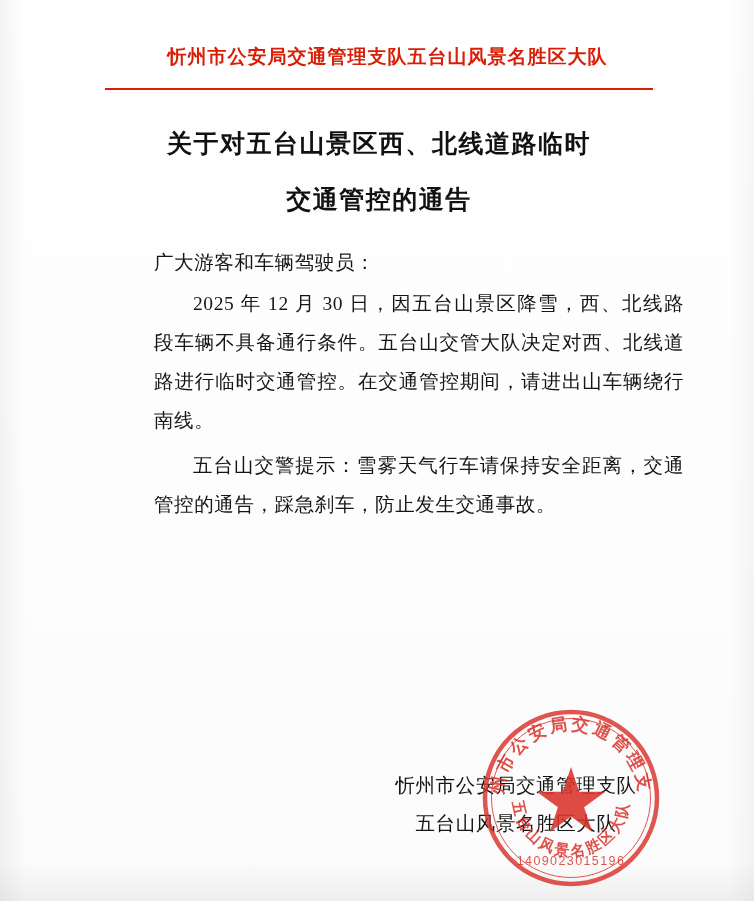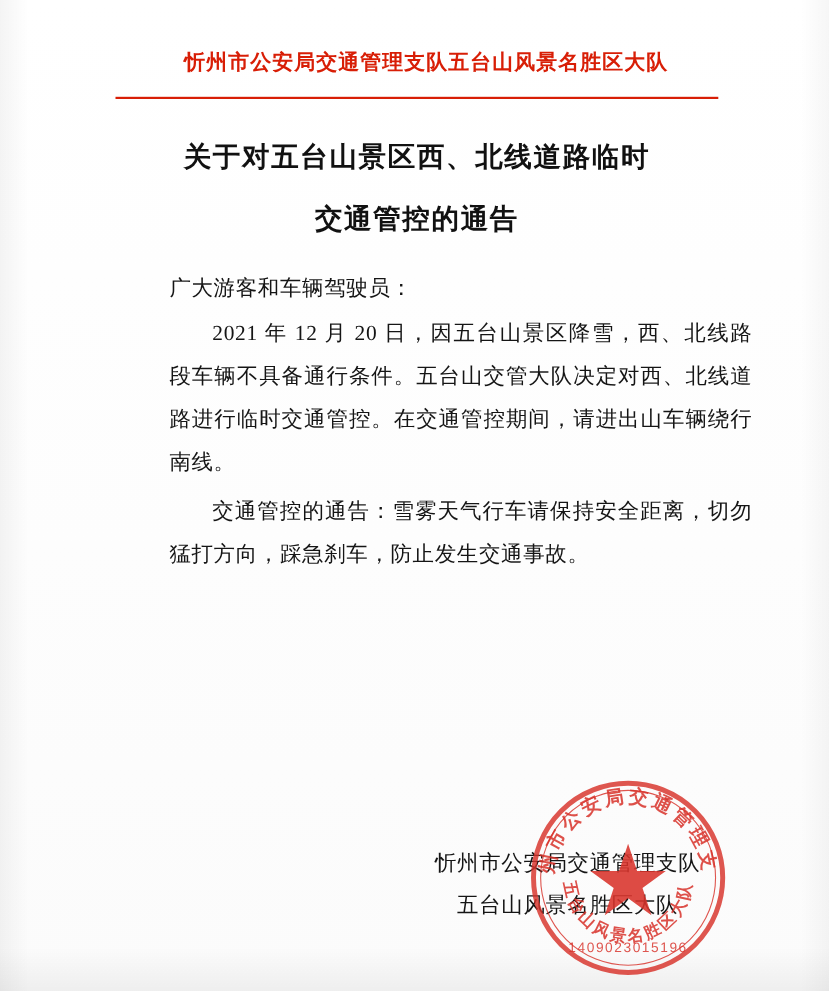--- a/index.html
+++ b/index.html
@@ -151,22 +151,22 @@
   </div>
   <div class="red-rule"></div>
 
   <div class="title-block">
     <div class="title-line">关于对五台山景区西、北线道路临时</div>
     <div class="title-line">交通管控的通告</div>
   </div>
 
   <div class="body-block">
     <p class="para salutation">广大游客和车辆驾驶员：</p>
-    <p class="para indent">2021 年 12 月 20 日，因五台山景区降雪，西、北线路段车辆不具备通行条件。五台山交管大队决定对西、北线道路进行临时交通管控。在交通管控期间，请进出山车辆绕行南线。</p>
-    <p class="para indent">交通管控的通告：雪雾天气行车请保持安全距离，切勿猛打方向，踩急刹车，防止发生交通事故。</p>
+    <p class="para indent">2025 年 12 月 30 日，因五台山景区降雪，西、北线路段车辆不具备通行条件。五台山交管大队决定对西、北线道路进行临时交通管控。在交通管控期间，请进出山车辆绕行南线。</p>
+    <p class="para indent">五台山交警提示：雪雾天气行车请保持安全距离，交通管控的通告，踩急刹车，防止发生交通事故。</p>
   </div>
 
   <div class="sign-block">
     <div class="sign-line">忻州市公安局交通管理支队</div>
     <div class="sign-line">五台山风景名胜区大队</div>
   </div>
 
   <div class="seal">
     <svg viewBox="0 0 186 186" width="186" height="186" xmlns="http://www.w3.org/2000/svg">
       <defs>

